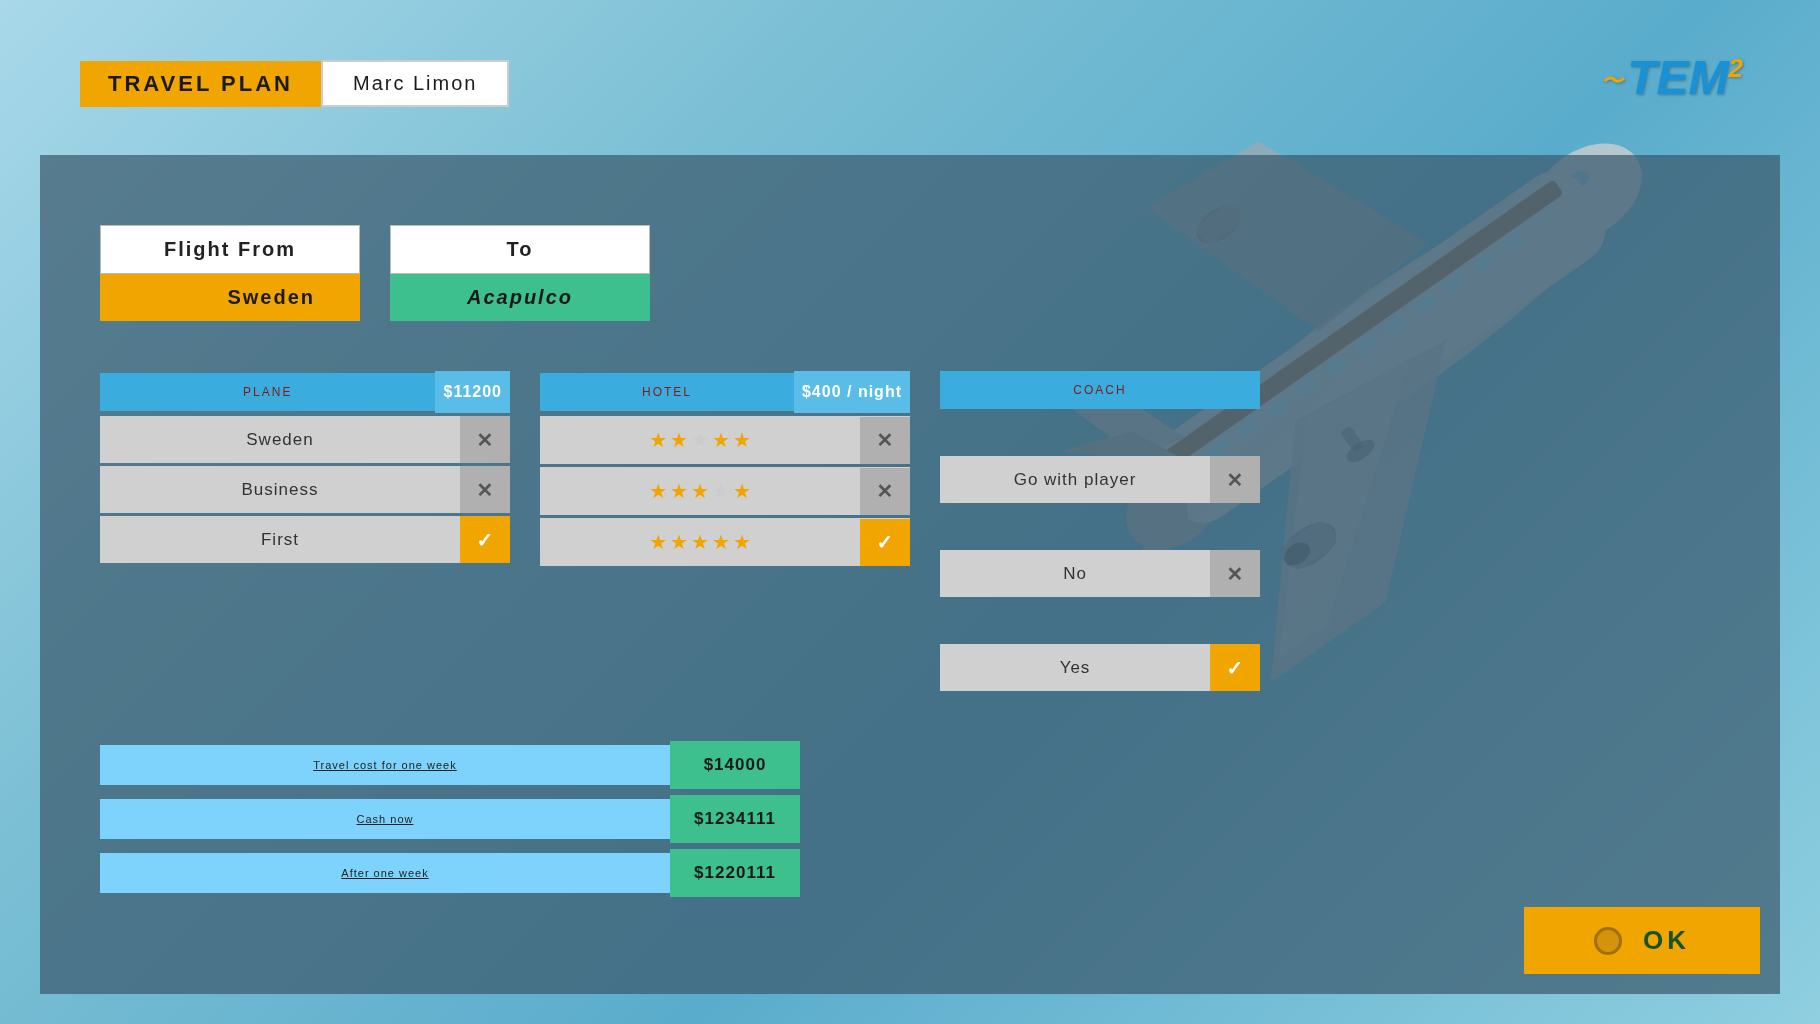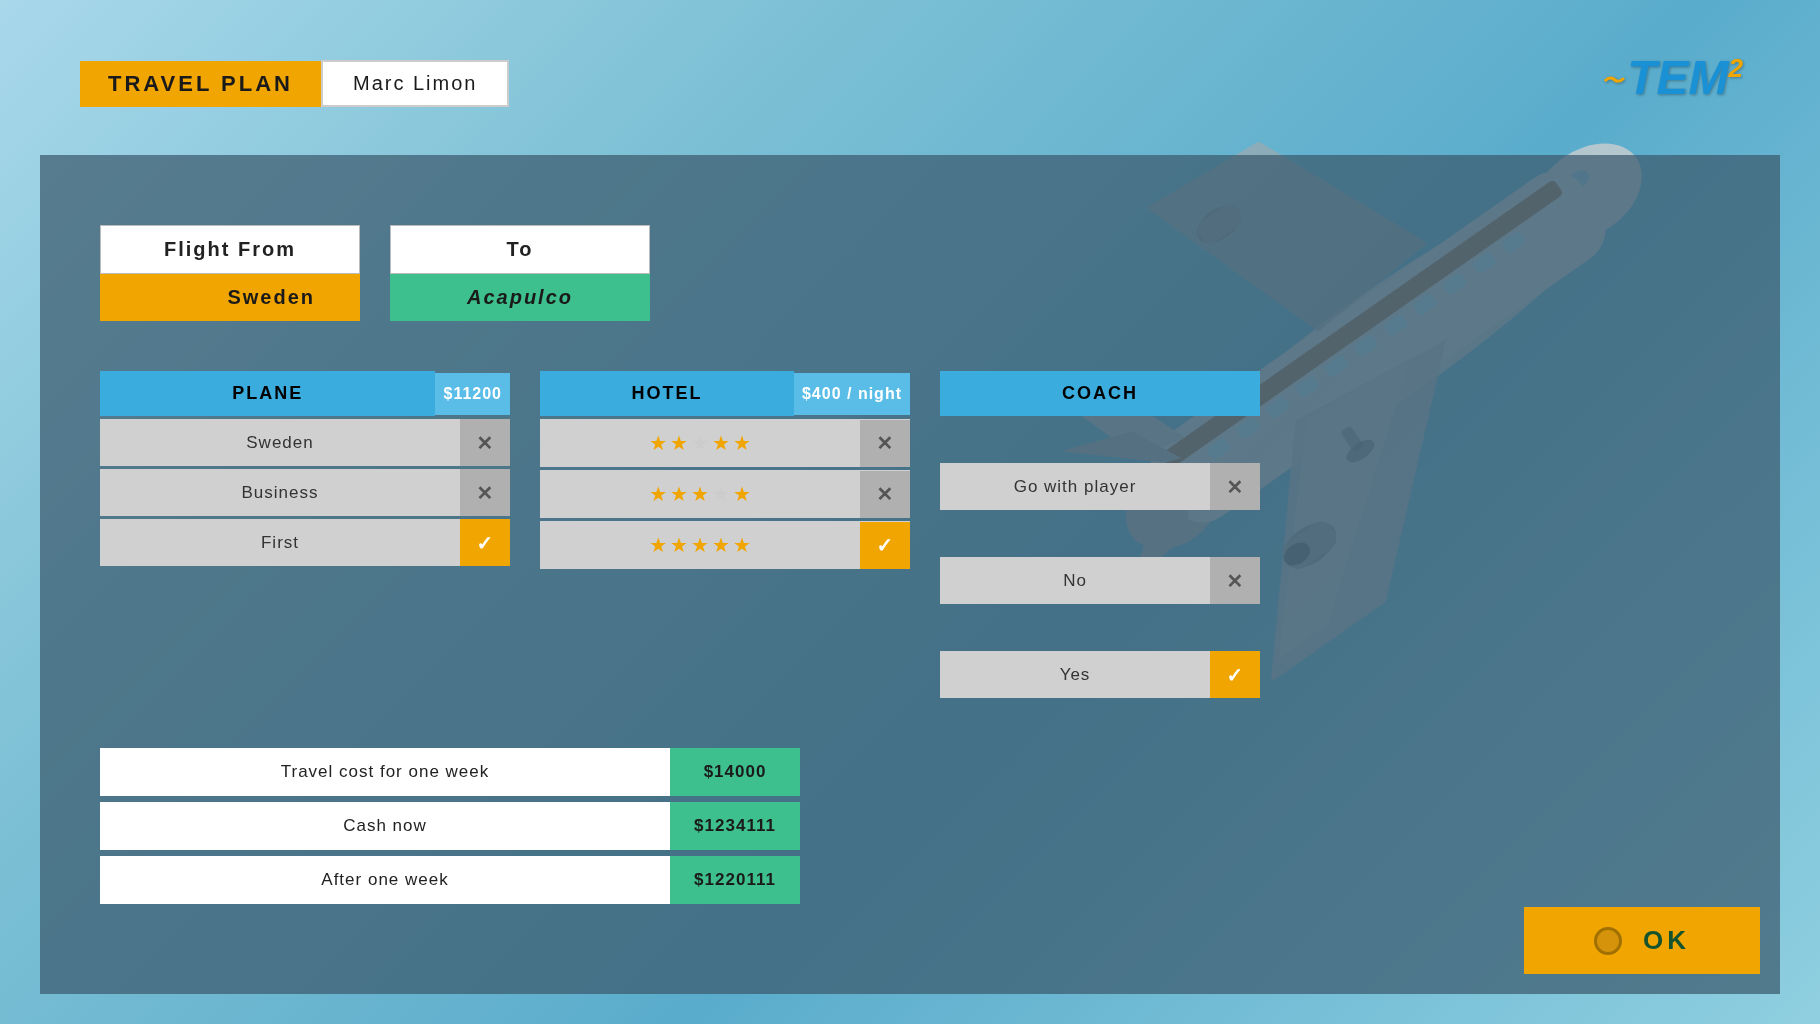--- a/index.html
+++ b/index.html
@@ -145,23 +145,23 @@
       gap: 0;
     }
 
     .option-header {
       display: flex;
       align-items: center;
     }
 
     .option-header-blue {
       background: #3aacdd;
-      color: #000000;
-      font-size: 18px;
-      font-weight: 700;
+      color: #7f1d1d;
+      font-size: 12px;
+      font-weight: 400;
       letter-spacing: 2px;
       padding: 12px 0;
       text-align: center;
       flex: 1;
     }
 
     .option-header-price {
       background: #5abde8;
       color: white;
       font-size: 16px;
@@ -236,27 +236,28 @@
       gap: 6px;
       max-width: 700px;
     }
 
     .cost-row {
       display: flex;
       align-items: center;
     }
 
     .cost-label {
-      background: #ffffff;
+      background: #7dd3fc;
       color: #222;
-      font-size: 17px;
+      font-size: 11px;
       letter-spacing: 1px;
       padding: 14px 30px;
       flex: 1;
       text-align: center;
+      text-decoration: underline;
     }
 
     .cost-value-green {
       background: #3dbf8e;
       color: #1a1a1a;
       font-size: 17px;
       font-weight: 700;
       letter-spacing: 1px;
       padding: 14px 20px;
       min-width: 130px;

